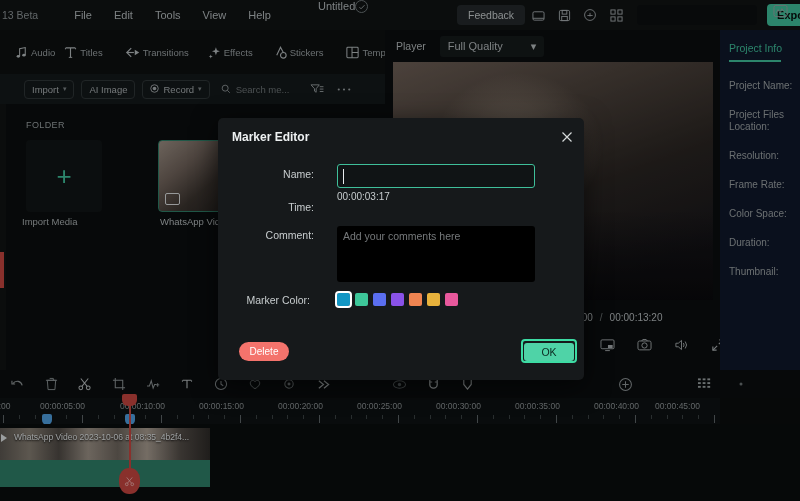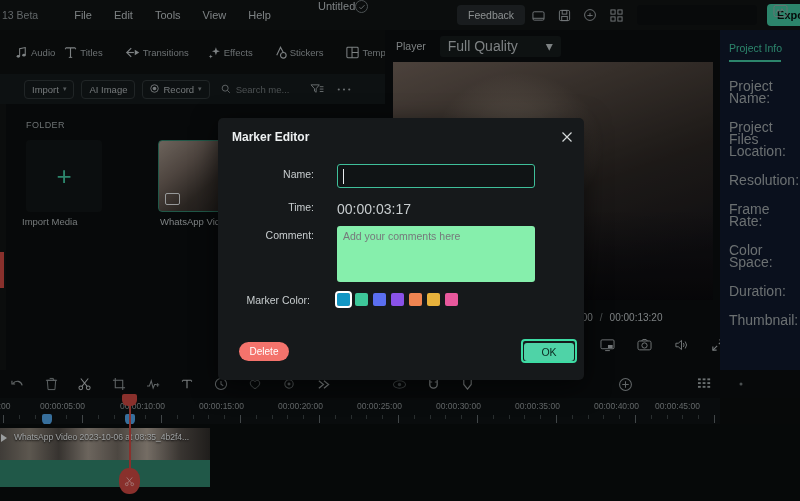--- a/index.html
+++ b/index.html
@@ -89,21 +89,21 @@
   .red-tick { position:absolute; left:0; top:148px; width:4px; height:36px; background:#c4453f; }
 
   
   .playerpanel { position: absolute; left: 385px; top: 30px; width: 335px; height: 340px; background: #0b0e0f; }
   .playerbar { position: absolute; left: 385px; top: 32px; width: 335px; height: 28px; display: flex; align-items: center; }
   .pb-lbl { font-size: 10.5px; color: #b4babc; margin-left: 11px; }
   .qual-sel {
     margin-left: 14px; height: 21px; background: #151a1b; border-radius: 3px;
     display: flex; align-items: center; gap: 28px; padding: 0 8px; cursor: pointer;
   }
-  .qual-sel span { font-size: 14px; color: #b4babc; }
+  .qual-sel span { font-size: 11px; color: #b4babc; }
   .pb-right { position: absolute; right: 12px; top: 4px; cursor: pointer; }
   .video-stage {
     position: absolute; left: 393px; top: 62px; width: 320px; height: 238px;
     background: linear-gradient(160deg,#6d5f56 0%,#4e443d 25%,#2a2522 55%,#17161a 85%);
     overflow: hidden;
   }
   .vs-glow { position:absolute; left:40px; top:10px; width:170px; height:150px;
     background: radial-gradient(ellipse at center, rgba(214,196,176,.45), rgba(60,50,44,0) 70%); }
   .vs-dark { position:absolute; left:0; bottom:0; width:100%; height:90px;
     background: linear-gradient(180deg, rgba(10,10,12,0) 0%, rgba(8,8,10,.85) 100%); }
@@ -113,21 +113,21 @@
   .playerctl { position: absolute; left: 600px; top: 338px; display: flex; align-items: center; gap: 22px; }
   .playerctl .pc { cursor: pointer; display: flex; }
 
   
   .rightbar { position: absolute; left: 720px; top: 30px; width: 80px; height: 340px; background: #0f172a; }
   .rb-tab {
     position:absolute; left: 9px; top: 12px; font-size: 10.5px; color: #3fbf9a; cursor: pointer;
   }
   .rb-under { position:absolute; left: 9px; top: 30px; width: 52px; height: 1.5px; background: #3fbf9a; }
   .rb-list { position: absolute; left: 9px; top: 50px; width: 72px; }
-  .rb-item { font-size: 14px; color: #9aa1a3; margin-bottom: 17px; line-height: 12px; }
+  .rb-item { font-size: 10px; color: #9aa1a3; margin-bottom: 17px; line-height: 12px; }
 
   
   .tl-toolbar { position: absolute; left: 0; top: 370px; width: 800px; height: 28px; background: #0b0e0f; display: flex; align-items: center; }
   .tl-ic { width: 34px; height: 28px; display: flex; align-items: center; justify-content: center; cursor: pointer; }
   .tl-ruler { position: absolute; left: 0; top: 398px; width: 720px; height: 26px; background: #0e1213; }
   .tl-label { position: absolute; top: 3px; font-size: 8.5px; color: #8d9496; white-space: nowrap; }
   .tl-tick { position: absolute; top: 17px; width: 1px; background: #41484a; }
   .tl-body { position: absolute; left: 0; top: 424px; width: 800px; height: 77px; background: #0a0d0e; }
   .tl-clip {
     position: absolute; left: 0; top: 428px; width: 210px; height: 40px; overflow: hidden;
@@ -148,24 +148,24 @@
     background: #16191b; border-radius: 5px; box-shadow: 0 6px 26px rgba(0,0,0,.6);
   }
   .modal-title { position:absolute; left: 14px; top: 12px; font-size: 12px; color: #eef1f2; font-weight: bold; }
   .modal-close { position:absolute; right: 11px; top: 11px; cursor: pointer; }
   .row-lbl { position: absolute; font-size: 10.5px; color: #c8cdcf; text-align: right; width: 86px; }
   .name-input {
     position: absolute; left: 337px - 218px; top: 164px - 118px; width: 198px; height: 24px;
     background: #101415; border: 1px solid #3fbf9a; border-radius: 3px;
   }
   .caret-bar { position:absolute; left: 5px; top: 4px; width: 1px; height: 15px; background: #e8ecee; }
-  .time-val { position: absolute; left: 119px; top: 83px; font-size: 14px; color: #c8cdcf; }
+  .time-val { position: absolute; left: 119px; top: 73px; font-size: 10px; color: #c8cdcf; }
   .comment-box {
     position: absolute; left: 119px; top: 108px; width: 198px; height: 56px;
-    background: #86efac; border-radius: 3px;
+    background: #000000; border-radius: 3px;
   }
   .comment-ph { position:absolute; left: 6px; top: 4px; font-size: 10.5px; color: #76797b; }
   .sw-row { position: absolute; left: 119px; top: 175px; display: flex; gap: 5px; }
   .sw { width: 13px; height: 13px; border-radius: 2px; cursor: pointer; }
   .sw.sel { outline: 2px solid #ffffff; outline-offset: 0px; }
   .del-btn {
     position:absolute; left: 21px; top: 224px; width: 50px; height: 19px;
     background: #f4736c; color: #fff; font-size: 10px; border: none; border-radius: 10px; cursor: pointer;
   }
   .ok-wrap { position:absolute; left: 303px; top: 221px; width: 56px; height: 24px; border: 2px solid #3ddca4; border-radius: 4px; padding: 1px; }

